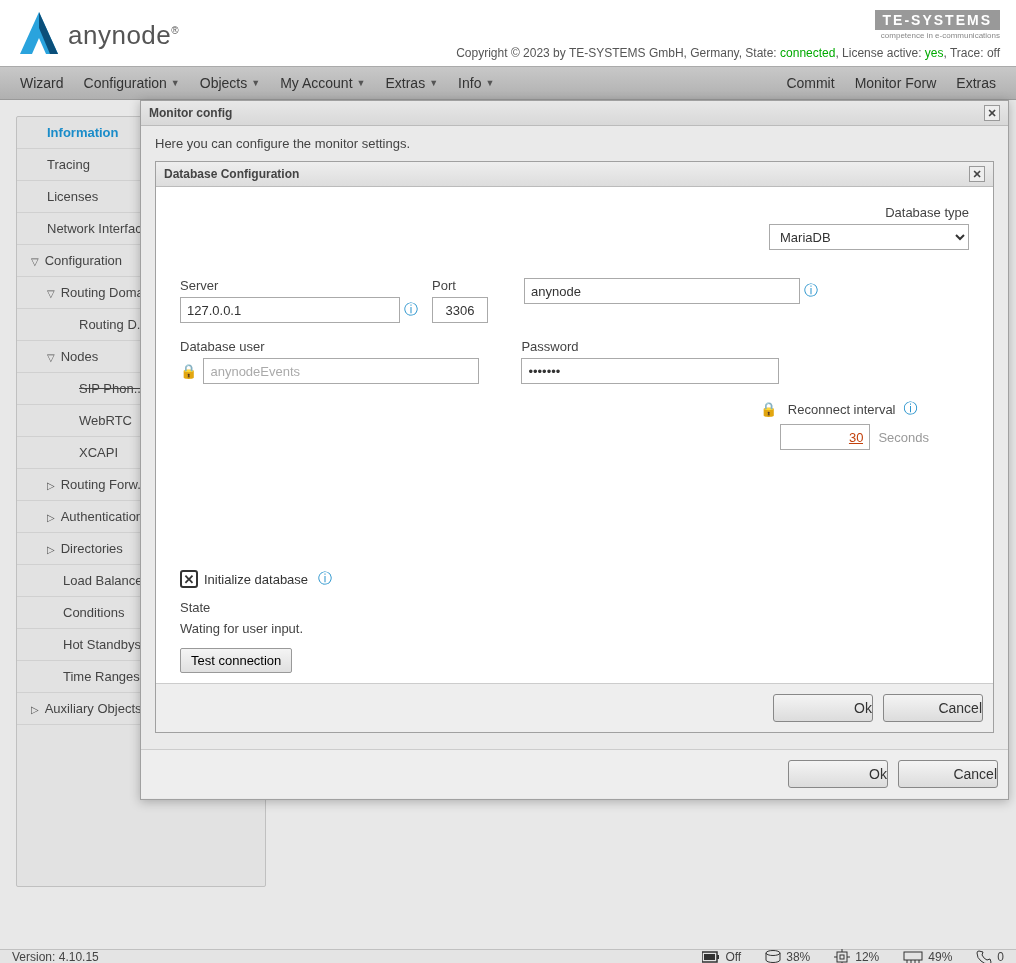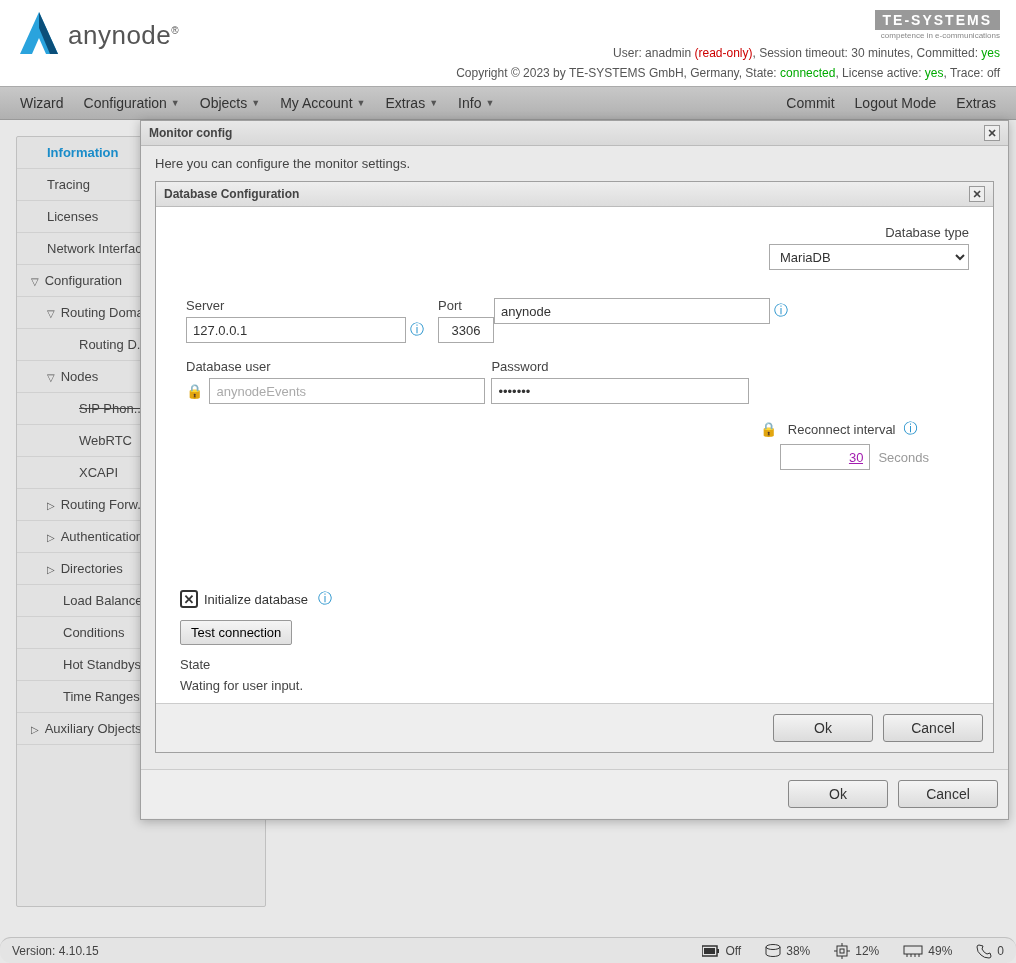--- a/index.html
+++ b/index.html
@@ -41,64 +41,57 @@
   .dlg-title { background: linear-gradient(#e8e8e8,#d8d8d8); padding: 4px 8px; font-size: 12px; font-weight: bold; color:#444; display:flex; justify-content:space-between; align-items:center; border-bottom:1px solid #bbb;}
   .dlg-close { width:16px; height:16px; border:1px solid #999; background:#eee; display:flex; align-items:center; justify-content:center; font-size:11px; cursor:pointer; }
 
   .outer-dialog { left:140px; top:0px; width:869px; height:700px; }
   .outer-body { padding: 10px 14px; }
   .outer-hint { font-size: 13px; color: #444; margin-bottom: 10px; }
 
   .inner-dialog { border:1px solid #a0a0a0; background:#fff; }
   .inner-dialog .dlg-title { background: linear-gradient(#eee,#ddd); }
   .inner-body { padding: 18px 24px 10px; background:#fff; min-height: 480px; position:relative;}
-  .form-row { display: flex; margin-bottom: 16px; margin-left: 6px; }
+  .form-row { display: flex; gap: 36px; margin-bottom: 16px; }
   .col { display:flex; flex-direction:column; }
   .lbl { font-size: 13px; color:#444; margin-bottom: 4px; }
   select, input[type=text], input[type=password] { border:1px solid #aaa; padding: 4px 6px; font-size:13px; background:#fff; color:#333;}
   select { width: 200px; height: 26px; }
   input[type=text], input[type=password] { height: 26px; }
   .help { color:#1a8cc9; font-size:14px; cursor:pointer; margin-left:4px;}
   .lock { color:#666; font-size:14px; margin-right:6px;}
   .readonly-input { background:#fff; color:#aaa; border:1px solid #aaa; padding:4px 6px; height:26px; }
   .readonly-right { text-align:right; }
 
   .chkline { display:flex; align-items:center; gap:6px; margin-top: 120px; }
   .chkbox { width:18px; height:18px; border:2px solid #333; border-radius:3px; display:flex; align-items:center; justify-content:center; font-size:13px; font-weight:bold;}
   .btn-flat { border:1px solid #999; background:linear-gradient(#f4f4f4,#e0e0e0); padding:4px 10px; font-size:13px; cursor:pointer; border-radius:2px;}
   .btn-bar { padding:10px; display:flex; justify-content:flex-end; gap:10px; border-top:1px solid #ccc; background:#eee;}
-  .btn { width:100px; padding:5px 0; text-align:center; border:1px solid #888; background:linear-gradient(#f4f4f4,#dcdcdc); cursor:pointer; font-size:14px; border-radius:3px;}
-
-  
-  .footer { position:absolute; bottom:0; left:0; right:0; height:26px; background:#e4e4e4; border-top:1px solid #c0c0c0; display:flex; align-items:center; padding:0 12px; font-size:12px; color:#444;border-radius:11px;}
+  .btn { width:100px; padding:5px 0; text-align:right; border:1px solid #888; background:linear-gradient(#f4f4f4,#dcdcdc); cursor:pointer; font-size:14px; border-radius:3px;}
+
+  
+  .footer { position:absolute; bottom:0; left:0; right:0; height:14px; background:#e4e4e4; border-top:1px solid #c0c0c0; display:flex; align-items:center; padding:0 12px; font-size:12px; color:#444;}
   .footer .fspacer { flex:1; }
   .footer .stat { margin-left: 24px; display:flex; align-items:center; gap:5px;}
 </style>
 </head>
 <body>
 
 <div class="header">
   <div class="logo-area">
     <svg class="logo-mark" viewBox="0 0 46 50">
       <path d="M23 2 L42 44 L30 44 L23 28 L16 44 L4 44 Z" fill="#2aa3dd"></path>
       <path d="M23 2 L42 44 L34 44 L23 18 Z" fill="#0b4f7a"></path>
     </svg>
     <span class="logo-text"><span>anynode</span><sup>®</sup></span>
   </div>
   <div class="header-right">
     <div class="te-logo">TE-SYSTEMS</div>
     <div class="te-sub">competence in e-communications</div>
     <div class="header-line">
-      <span>User:</span>
-      <span>anadmin</span>
-      <span class="red">(read-only)</span><span>, Session timeout:</span>
-      <span>30 minutes</span><span>, Committed:</span>
-      <span class="green">yes</span>
-    </div>
-    <div class="header-line">
       <span>Copyright © 2023 by TE-SYSTEMS GmbH, Germany, State:</span>
       <span class="green">connected</span><span>, License active:</span>
       <span class="green">yes</span><span>, Trace:</span>
       <span class="off">off</span>
     </div>
   </div>
 </div>
 
 <div class="menubar">
   <div class="mi">Wizard</div>
@@ -117,21 +110,21 @@
   <div class="mi">
       <span>Extras</span>
       <span class="caret">▼</span>
     </div>
   <div class="mi">
       <span>Info</span>
       <span class="caret">▼</span>
     </div>
   <div class="spacer"></div>
   <div class="mi">Commit</div>
-  <div class="mi">Logout Mode</div>
+  <div class="mi">Monitor Forw</div>
   <div class="mi">Extras</div>
 </div>
 
 <div class="main">
 
   <div class="panel">
     <div class="side-item active indent1">Information</div>
     <div class="side-item indent1">Tracing</div>
     <div class="side-item indent1">Licenses</div>
     <div class="side-item indent1">Network Interfaces</div>
@@ -211,39 +204,39 @@
           </div>
 
           <div class="form-row" style="justify-content:flex-end; margin-right:40px;">
             <div class="col">
               <div style="display:flex; align-items:center; gap:4px;">
                 <span class="lock">🔒</span>
                 <span class="lbl" style="margin:0">Reconnect interval</span>
                 <span class="help">ⓘ</span>
               </div>
               <div style="display:flex; align-items:center; gap:8px; margin-top:6px; margin-left:20px;">
-                <input type="text" class="readonly-input readonly-right" readonly="" style="width: 90px; color: #a21caf; text-decoration: underline;" value="30">
+                <input type="text" class="readonly-input readonly-right" readonly="" style="width: 90px; color: #c2410c; text-decoration: underline;" value="30">
                 <span style="color:#999">Seconds</span>
               </div>
             </div>
           </div>
 
           <div class="chkline">
             <div class="chkbox">✕</div>
             <span>Initialize database</span>
             <span class="help">ⓘ</span>
           </div>
 
           <div style="margin-top:12px;">
-            <button class="btn-flat">Test connection</button>
-          </div>
-
-          <div style="margin-top:12px;">
             <div class="lbl">State</div>
             <div style="margin-top:6px;color:#444;">Wating for user input.</div>
+          </div>
+
+          <div style="margin-top:12px;">
+            <button class="btn-flat">Test connection</button>
           </div>
         </div>
         <div class="btn-bar">
           <div class="btn">Ok</div>
           <div class="btn">Cancel</div>
         </div>
       </div>
     </div>
     <div class="btn-bar" style="margin-top:6px;">
       <div class="btn">Ok</div>

